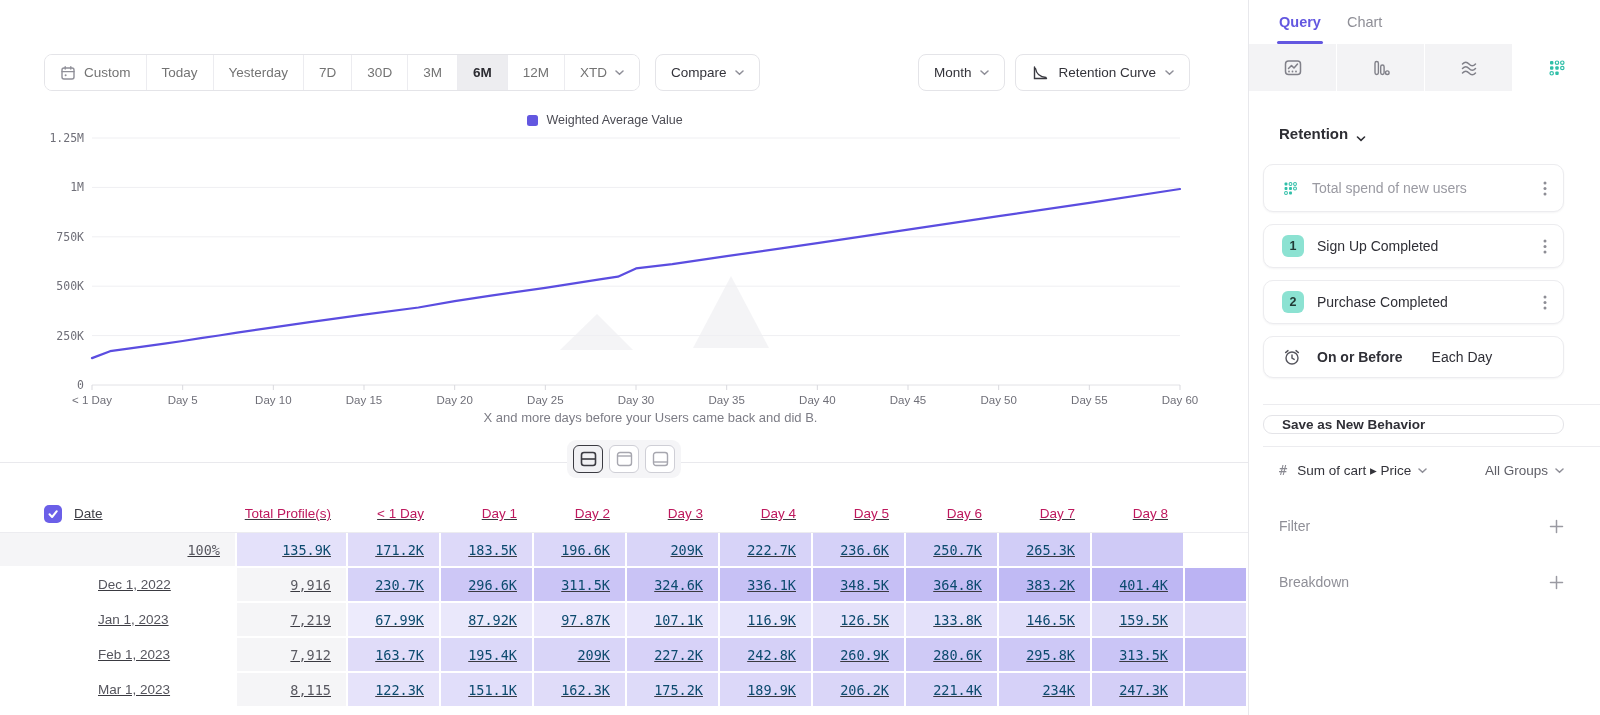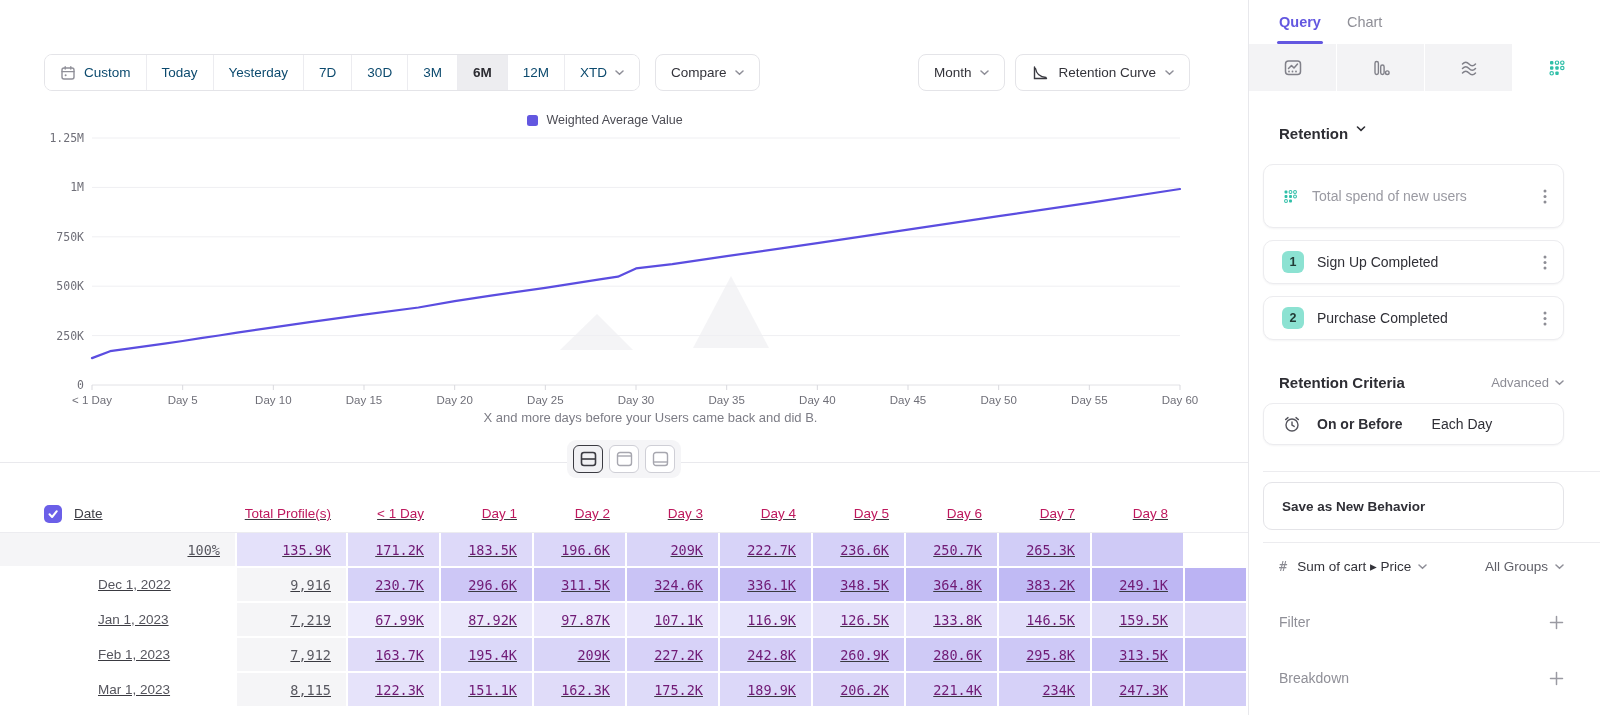--- a/index.html
+++ b/index.html
@@ -8,21 +8,21 @@
   .app { display:flex; width:1600px; height:715px; }
   .main { position:relative; width:1248px; height:715px; background:#fff; }
   .sidebar { width:352px; height:715px; border-left:1px solid #e8e8ec; background:#fff; }
 
   
   .toolbar { position:absolute; top:54px; left:44px; right:58px; height:37px;
     display:flex; align-items:center; }
   .range-group { display:flex; height:37px; border:1px solid #e4e4e8; border-radius:8px;
     overflow:hidden; background:#fff; }
   .range-btn { display:flex; align-items:center; gap:8px; padding:0 15px; font-size:13.5px;
-    color:#0c4a6e; background:#fff; border:none; border-left:1px solid #ececf0; cursor:pointer;
+    color:#737373; background:#fff; border:none; border-left:1px solid #ececf0; cursor:pointer;
     font-family:inherit; white-space:nowrap; }
   .range-btn:first-child { border-left:none; }
   .range-btn.active { background:#ededf0; color:#2b2b31; font-weight:bold; }
   .tb-btn { display:flex; align-items:center; gap:9px; height:37px; padding:0 15px;
     border:1px solid #e4e4e8; border-radius:8px; background:#fff; font-size:13.5px;
     color:#33333a; font-family:inherit; cursor:pointer; white-space:nowrap; }
   .chev { color:#8f8f98; display:inline-flex; margin-top:1px; }
   .sp { flex:1; }
 
   
@@ -45,21 +45,21 @@
     cursor:pointer; }
   .toggle-btn.active { background:#f1f1f4; border:1.6px solid #3b3b42; }
 
   
   .table { position:absolute; top:495px; left:0; width:1248px; font-size:13.5px;text-decoration:underline; }
   .trow { display:grid; grid-template-columns:237px 111px repeat(9,93px) 1fr; height:35px; }
   .trow.thead { height:38px; border-bottom:1px solid #ececf0; }
   .cell { display:flex; align-items:center; border-right:2px solid #fff;
     border-bottom:2px solid #fff; }
   .num { justify-content:flex-end; padding-right:15px;
-    font-family:"DejaVu Sans Mono", monospace; color:#701a75; }
+    font-family:"DejaVu Sans Mono", monospace; color:#0c4a6e; }
   .head { font-family:"Liberation Sans", sans-serif; color:#be185d; border-bottom:none; }
   .total { background:#f5f5f7; color:#5a5a62; }
   .date-cell { padding-left:44px; gap:12px; color:#3f3f46; }
   .date-cell.indent { padding-left:98px; color:#55555d; }
   .cbx { width:18px; height:18px; border-radius:5px; background:#6b5fe8; display:inline-flex;
     align-items:center; justify-content:center; flex:none; cursor:pointer; }
   .rchev { display:inline-flex; color:#4a4a52; cursor:pointer; }
 
   
   .sb-tabs { display:flex; gap:26px; padding:12px 0 0 30px; height:44px; }
@@ -67,39 +67,39 @@
     font-family:inherit; position:relative; padding-bottom:12px; }
   .sb-tab.active { color:#6357e0; font-weight:bold; }
   .sb-tab.active::after { content:""; position:absolute; left:-2px; right:-2px; bottom:0;
     height:3px; border-radius:2px; background:#6357e0; }
   .icon-tabs { display:flex; height:47px; }
   .icon-tab { flex:1; display:flex; align-items:center; justify-content:center;
     background:#f3f3f5; border:none; border-left:1px solid #fff; cursor:pointer; }
   .icon-tab:first-child { border-left:none; }
   .icon-tab.active { background:#fff; }
   .sb-content { padding:34px 36px 0 14px; }
-  .sb-h { display:flex; align-items:flex-start; gap:8px; padding-left:16px; font-size:15px;
+  .sb-h { display:flex; align-items:flex-end; gap:8px; padding-left:16px; font-size:15px;
     font-weight:bold; color:#2e2e34; }
   .card { display:flex; align-items:center; gap:13px; border:1px solid #ececef;
     border-radius:10px; background:#fff; box-shadow:0 1px 2px rgba(40,40,60,.05);
     padding:0 14px 0 18px; margin-top:12px; cursor:pointer; }
-  .card.behavior { height:64px; margin-top:22px; color:#9a9aa2; font-size:14px; }
+  .card.behavior { height:48px; margin-top:22px; color:#9a9aa2; font-size:14px; }
   .card.step { height:44px; font-size:14px; color:#2f2f36; }
   .badge { width:22px; height:22px; border-radius:6px; background:#8ce2d2; color:#223b36;
     font-size:12.5px; font-weight:bold; display:flex; align-items:center;
     justify-content:center; flex:none; }
   .card .grow { flex:1; }
   .kebab { display:inline-flex; padding:4px 2px; cursor:pointer; }
   .crit-head { display:flex; align-items:center; margin-top:34px; padding-left:16px; }
   .crit-head .mode { margin-left:auto; display:flex; align-items:center; gap:6px;
     color:#8c8c95; font-size:13px; cursor:pointer; }
   .card.criteria { height:42px; font-size:14px; color:#2f2f36; gap:15px; }
   .card.criteria .cond { font-weight:bold; margin-right:14px; }
   .sb-div { height:1px; background:#ececef; margin:26px -36px 0 0; }
-  .save-btn { display:block; width:100%; height:48px; margin-top:10px; text-align:left;
+  .save-btn { display:block; width:100%; height:19px; margin-top:10px; text-align:left;
     padding:0 18px; border:1px solid #e4e4e8; border-radius:9px; background:#fff;
     font-size:13.5px; font-weight:bold; color:#2f2f36; font-family:inherit; cursor:pointer; }
   .measure-row { display:flex; align-items:center; gap:10px; padding:15px 0 0 16px;
     font-size:13.5px; }
   .measure-row .hash { color:#8a8a92; font-family:"DejaVu Sans Mono", monospace; }
   .measure-row .mlabel { color:#33333a; cursor:pointer; display:flex; gap:7px;
     align-items:center; }
   .measure-row .scope { margin-left:auto; color:#5f5f67; display:flex; gap:7px;
     align-items:center; cursor:pointer; }
   .add-row { display:flex; align-items:center; padding-left:16px; margin-top:40px;
@@ -304,21 +304,21 @@
           </div>
           <div class="cell num total">9,916</div>
           <div class="cell num" style="background:hsl(247,72%,89.7%)">230.7K</div>
           <div class="cell num" style="background:hsl(247,72%,87.3%)">296.6K</div>
           <div class="cell num" style="background:hsl(247,72%,86.8%)">311.5K</div>
           <div class="cell num" style="background:hsl(247,72%,86.3%)">324.6K</div>
           <div class="cell num" style="background:hsl(247,72%,85.9%)">336.1K</div>
           <div class="cell num" style="background:hsl(247,72%,85.5%)">348.5K</div>
           <div class="cell num" style="background:hsl(247,72%,84.9%)">364.8K</div>
           <div class="cell num" style="background:hsl(247,72%,84.2%)">383.2K</div>
-          <div class="cell num" style="background:hsl(247,72%,83.6%)">249.1K</div>
+          <div class="cell num" style="background:hsl(247,72%,83.6%)">401.4K</div>
           <div class="cell" style="background:hsl(247,72%,82.7%)"></div>
         </div>
         <div class="trow">
           <div class="cell date-cell indent">
             <span>Jan 1, 2023</span>
           </div>
           <div class="cell num total">7,219</div>
           <div class="cell num" style="background:hsl(247,72%,95.5%)">67.99K</div>
           <div class="cell num" style="background:hsl(247,72%,94.8%)">87.92K</div>
           <div class="cell num" style="background:hsl(247,72%,94.4%)">97.87K</div>
@@ -455,31 +455,20 @@
         <span class="grow">Purchase Completed</span>
         <span class="kebab">
             <svg width="4" height="15" viewBox="0 0 4 15">
               <circle cx="2" cy="2" r="1.5" fill="#8d8d95"></circle>
               <circle cx="2" cy="7.5" r="1.5" fill="#8d8d95"></circle>
               <circle cx="2" cy="13" r="1.5" fill="#8d8d95"></circle>
             </svg>
           </span>
       </div>
 
-      <div class="crit-head">
-        <span style="font-size:15px;font-weight:bold;color:#2e2e34">Retention Criteria</span>
-        <span class="mode">
-          <span>Advanced</span>
-          <span class="chev">
-              <svg width="9" height="6" viewBox="0 0 9 6">
-                <path d="M1 1 L4.5 4.3 L8 1" stroke="currentColor" fill="none" stroke-width="1.5" stroke-linecap="round"></path>
-              </svg>
-            </span>
-        </span>
-      </div>
       <div class="card criteria">
         <svg width="20" height="20" viewBox="0 0 20 20">
             <circle cx="10" cy="11" r="6" stroke="#55555d" fill="none" stroke-width="1.4"></circle>
             <path d="M10 8 V11.2 L12.2 12.4" stroke="#55555d" fill="none" stroke-width="1.4" stroke-linecap="round"></path>
             <path d="M3.6 5.6 L6 3.6" stroke="#55555d" fill="none" stroke-width="1.4" stroke-linecap="round"></path>
             <path d="M16.4 5.6 L14 3.6" stroke="#55555d" fill="none" stroke-width="1.4" stroke-linecap="round"></path>
           </svg>
         <span class="cond">On or Before</span>
         <span>Each Day</span>
       </div>

